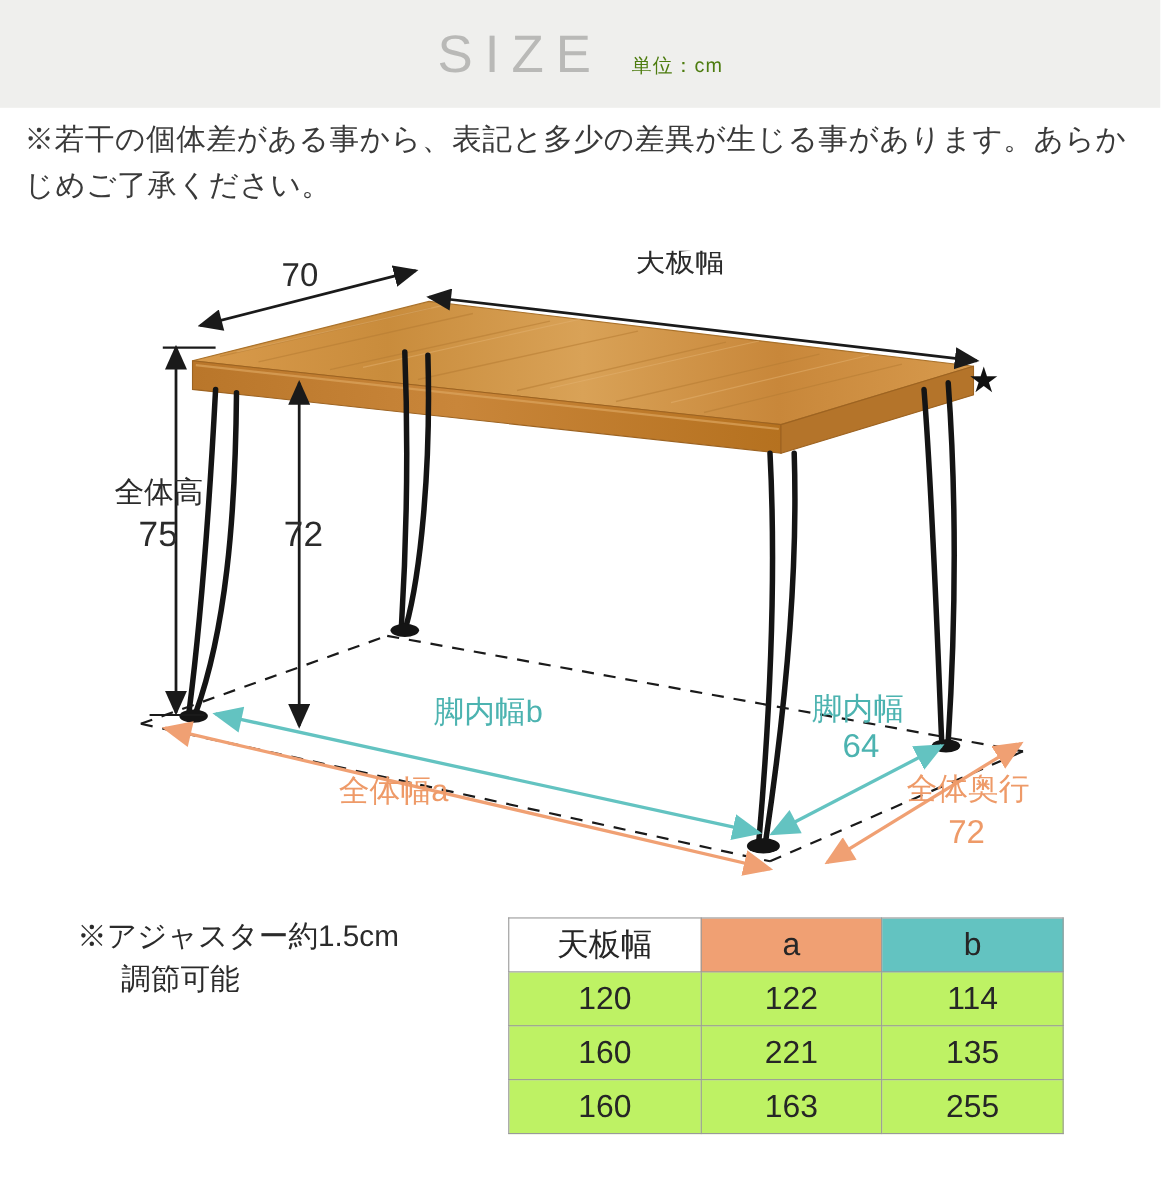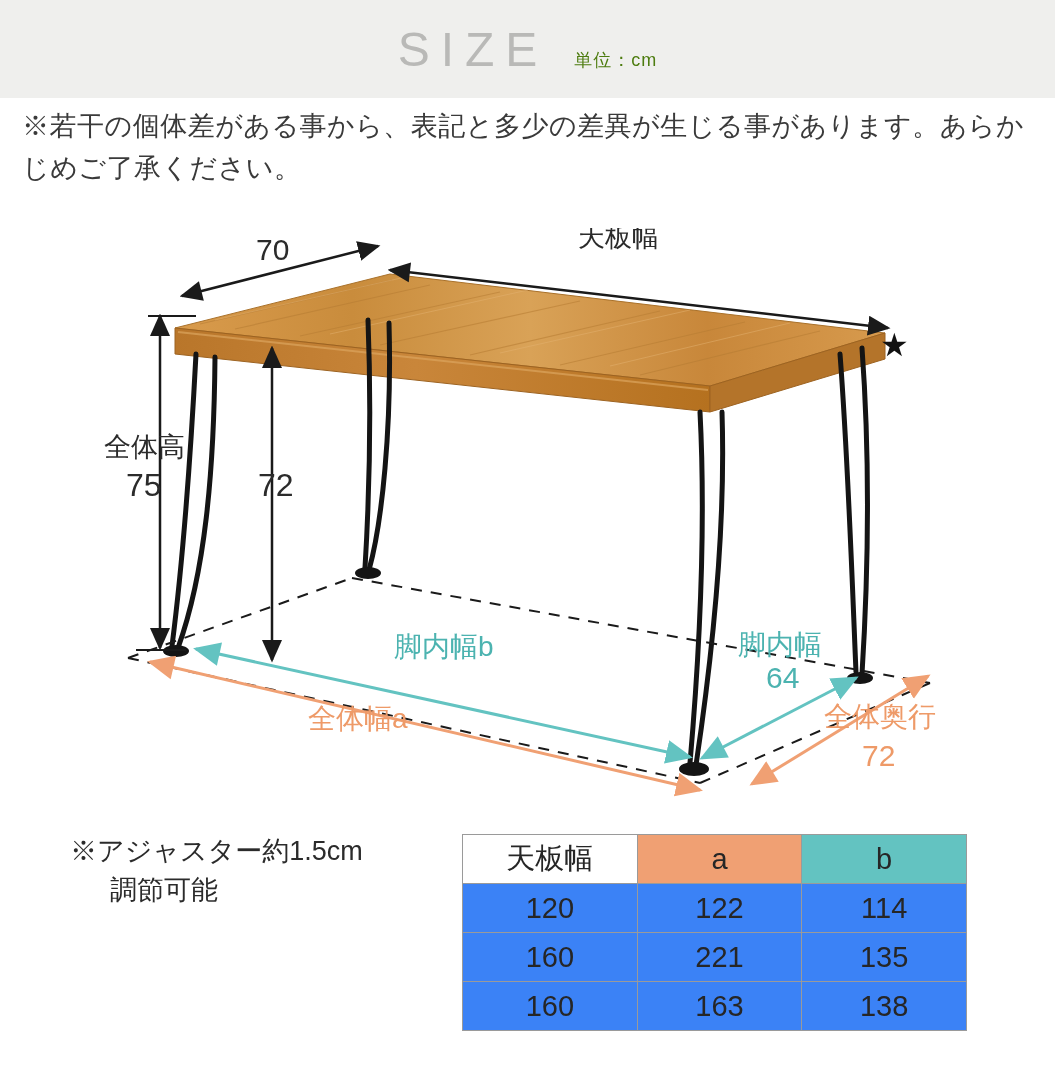--- a/index.html
+++ b/index.html
@@ -52,21 +52,21 @@
   #size-table th, #size-table td {
     border:1px solid #9a9a9a;
     text-align:center;
     height:49px;
     font-weight:400;
     color:#262626;
   }
   #size-table thead th:nth-child(1) { width:175px; background:#ffffff; }
   #size-table thead th:nth-child(2) { width:165px; }
   #size-table thead th:nth-child(3) { width:165px; }
-  #size-table tbody td { background:#3b82f6; }
+  #size-table tbody td { background:#bef264; }
 </style>
 </head>
 <body>
 
 <div id="header-band">
   <div id="header-inner">
     <span id="size-title">SIZE</span>
     <span id="unit-label">単位：cm</span>
   </div>
 </div>
@@ -234,16 +234,16 @@
       <td>114</td>
     </tr>
     <tr>
       <td>160</td>
       <td>221</td>
       <td>135</td>
     </tr>
     <tr>
       <td>160</td>
       <td>163</td>
-      <td>138</td>
+      <td>255</td>
     </tr>
   </tbody>
 </table>
 
 </body></html>

